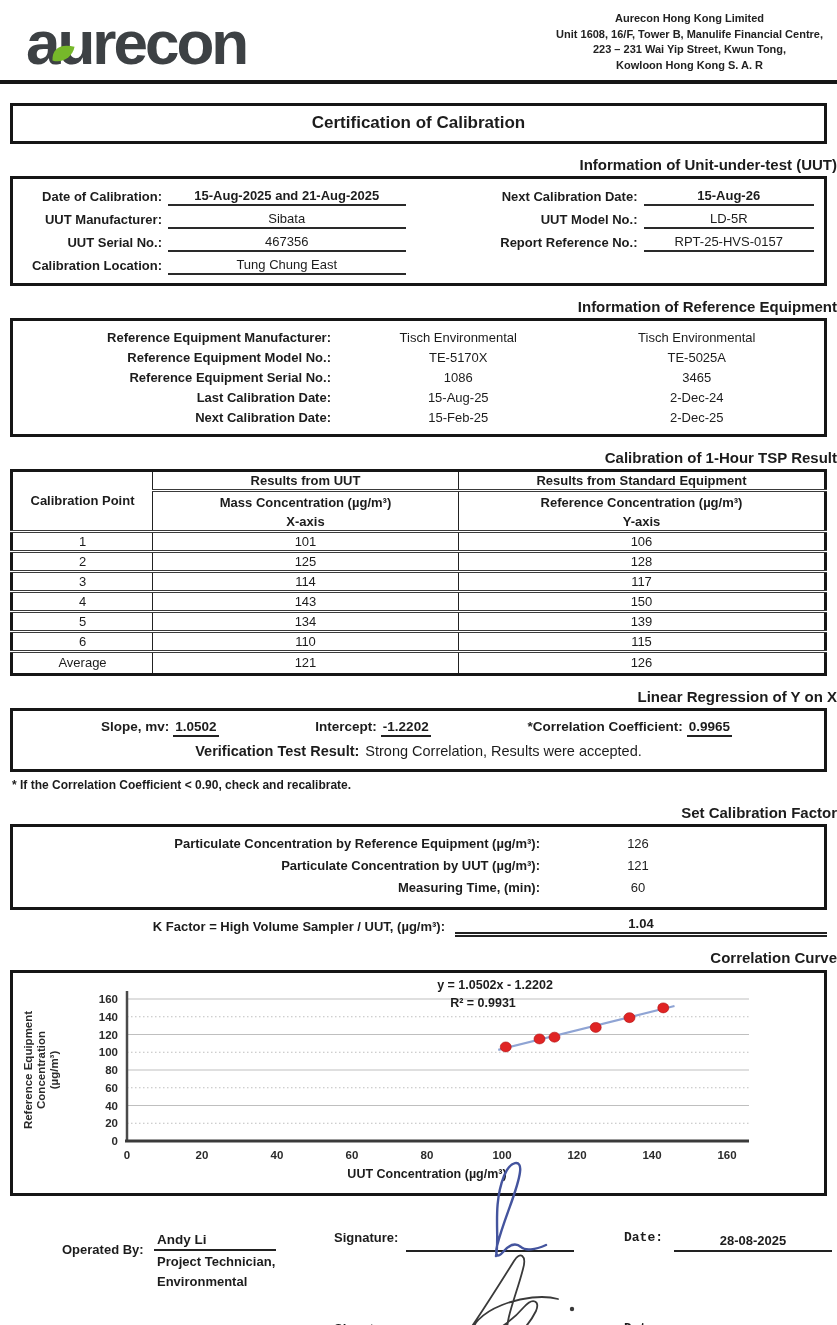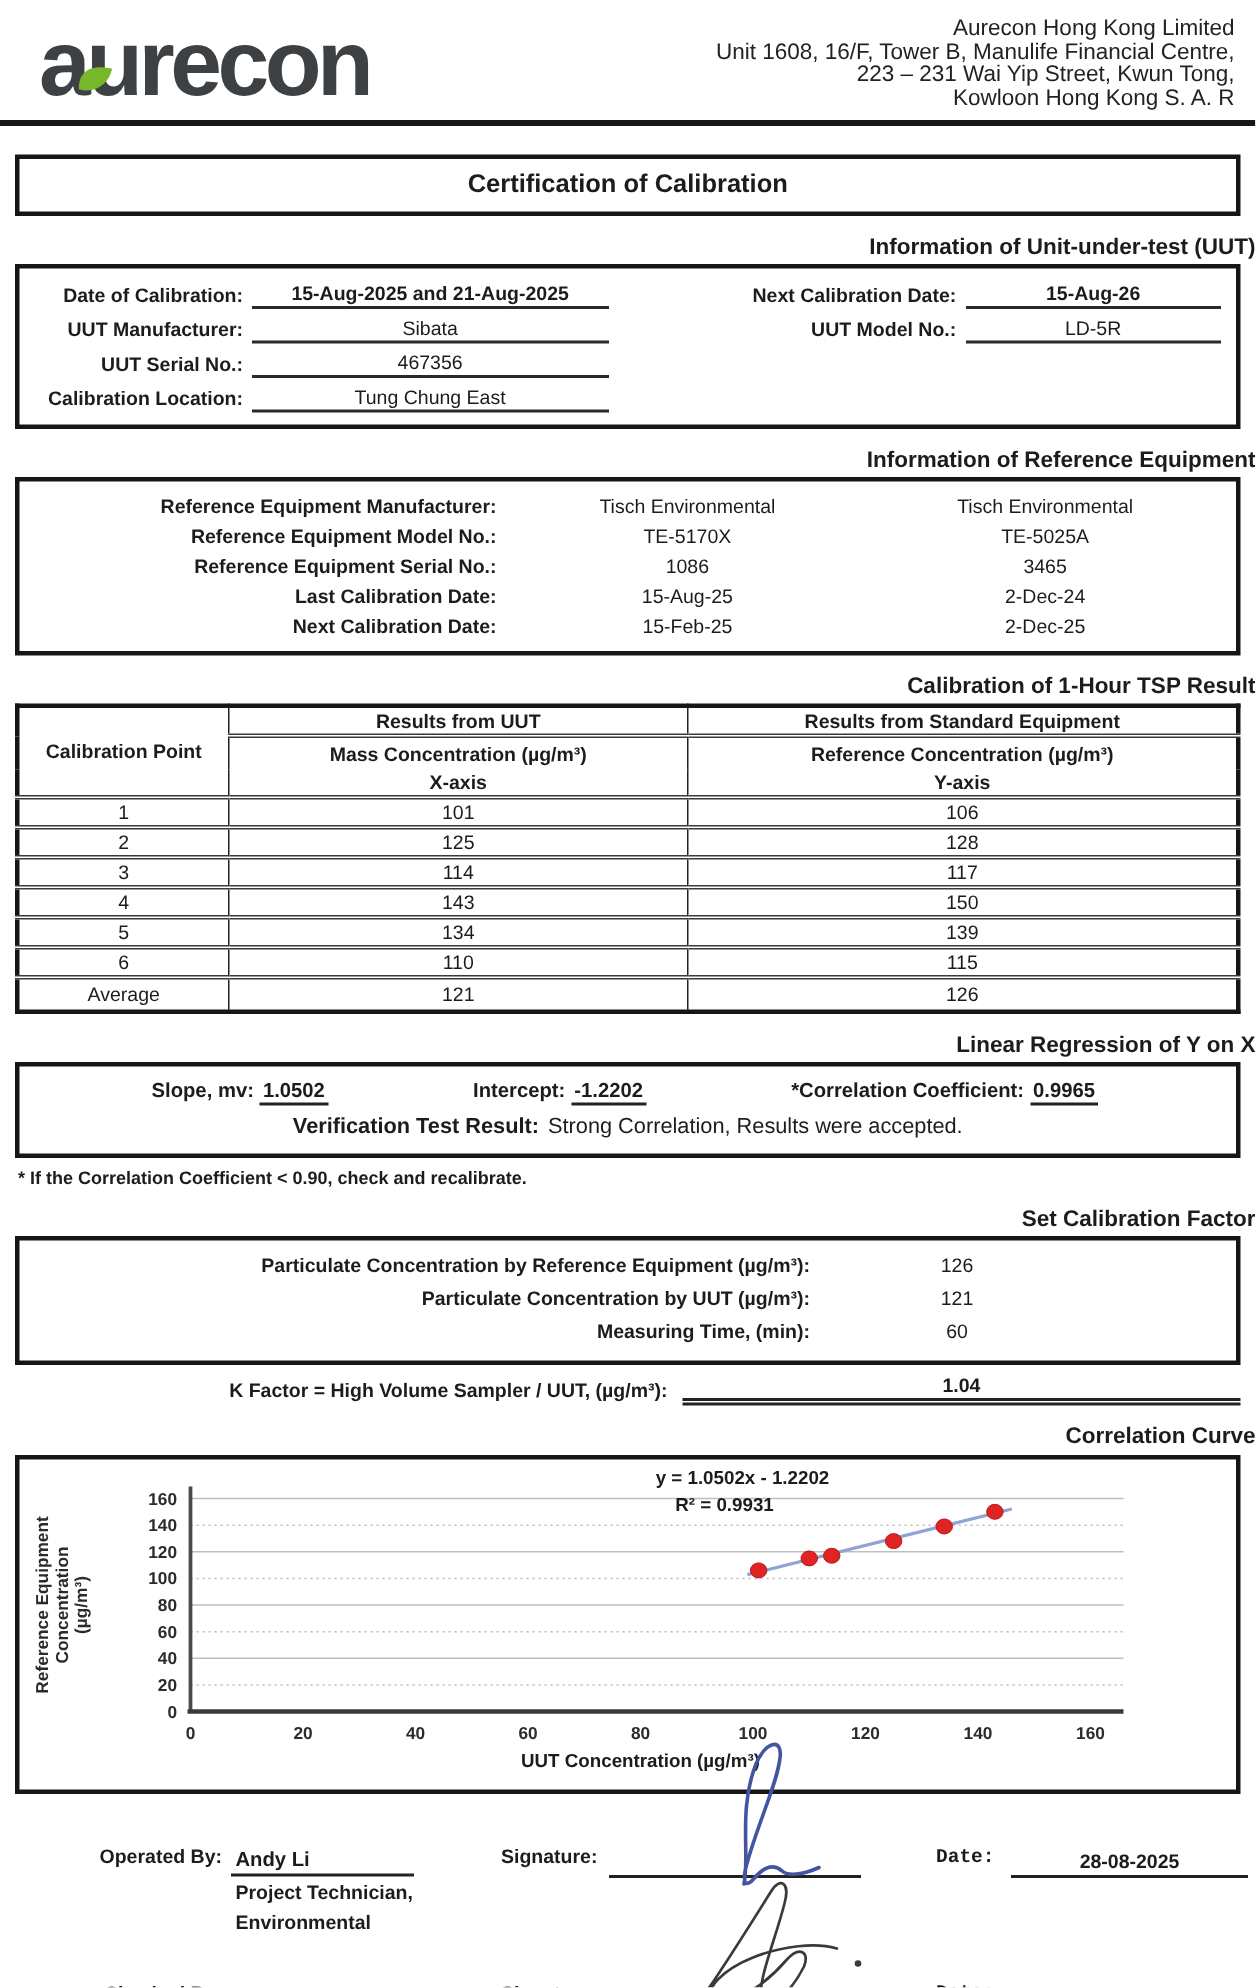--- a/index.html
+++ b/index.html
@@ -5,21 +5,21 @@
   * { box-sizing: border-box; }
   body { margin:0; background:#ffffff; font-family:"Liberation Sans", sans-serif; color:#1c1c1c; }
   .page { width:837px; height:1325px; overflow:hidden; background:#fff; position:relative; }
 
   
   .header { display:flex; justify-content:space-between; align-items:flex-start;
             padding:6px 14px 0 26px; height:84px; border-bottom:4px solid #161616; }
   .logo { position:relative; font-size:62px; font-weight:800; letter-spacing:-3px;
           color:#3d4144; line-height:74px; }
   .leaf { position:absolute; left:27px; top:0px; transform:rotate(8deg); }
-  .address { text-align:right; font-size:15px; font-weight:400; line-height:15.5px;
+  .address { text-align:center; font-size:11px; font-weight:700; line-height:15.5px;
              padding-top:5px; color:#222; }
 
   
   .title-box { margin:19px 10px 0; border:3px solid #161616; text-align:center;
                font-size:17px; font-weight:700; padding:7px 0 8px; }
 
   .section-heading { text-align:right; font-weight:700; font-size:15px; margin-top:12px; }
 
   .box { margin:3px 10px 0; border:3px solid #161616; }
 
@@ -63,21 +63,21 @@
   .k-label { text-align:right; font-size:13px; font-weight:600; padding-right:10px; padding-bottom:3px; }
   .k-val { text-align:center; font-size:13px; font-weight:600; border-bottom:5px double #222; padding-bottom:1px; }
 
   
   .chart-box { margin:4px 10px 0; border:3px solid #161616; height:226px; padding:2px 2px; }
 
   
   .sig-area { margin-top:30px; }
   .sig-row { display:flex; align-items:flex-start; margin-left:62px; }
   .sig-row + .sig-row { margin-top:26px; }
-  .sig-role { width:86px; text-align:right; font-size:13px; font-weight:600; padding-top:4px; }
+  .sig-role { width:86px; font-size:13px; font-weight:600; padding-top:4px;margin-top:12px; }
   .name-block { width:122px; margin-left:6px; }
   .name-line { display:block; border-bottom:2.5px solid #222; font-size:13.5px; font-weight:600;
                padding:6px 0 2px 3px; }
   .title-line { font-size:13px; font-weight:600; line-height:18px; padding-left:3px; margin-top:2px; }
   .sig-label { width:66px; margin-left:58px; font-size:13px; font-weight:600; padding-top:4px; }
   .sig-line { width:168px; margin-left:6px; border-bottom:2.5px solid #222; height:26px; position:relative; }
   .sig-line svg { position:absolute; overflow:visible; }
   .date-label { width:40px; margin-left:50px; font-size:13px; font-weight:600; padding-top:4px;font-family:Liberation Mono, monospace; }
   .date-line { width:158px; margin-left:10px; border-bottom:2.5px solid #222; text-align:center;
                font-size:13px; font-weight:600; padding:7px 0 2px; }
@@ -127,20 +127,24 @@
       </div>
     </div>
     <div>
       <div class="kv-row kv-right">
         <span class="kv-label">Next Calibration Date:</span>
         <span class="kv-value bold">15-Aug-26</span>
       </div>
       <div class="kv-row kv-right">
         <span class="kv-label">UUT Model No.:</span>
         <span class="kv-value">LD-5R</span>
+      </div>
+      <div class="kv-row kv-right">
+        <span class="kv-label">Report Reference No.:</span>
+        <span class="kv-value">RPT-25-HVS-0157</span>
       </div>
     </div>
   </div>
 
   <div class="section-heading">Information of Reference Equipment</div>
   <div class="box ref-box">
     <div class="ref-row">
       <span class="ref-label">Reference Equipment Manufacturer:</span>
       <span class="ref-val">Tisch Environmental</span>
       <span class="ref-val">Tisch Environmental</span>

